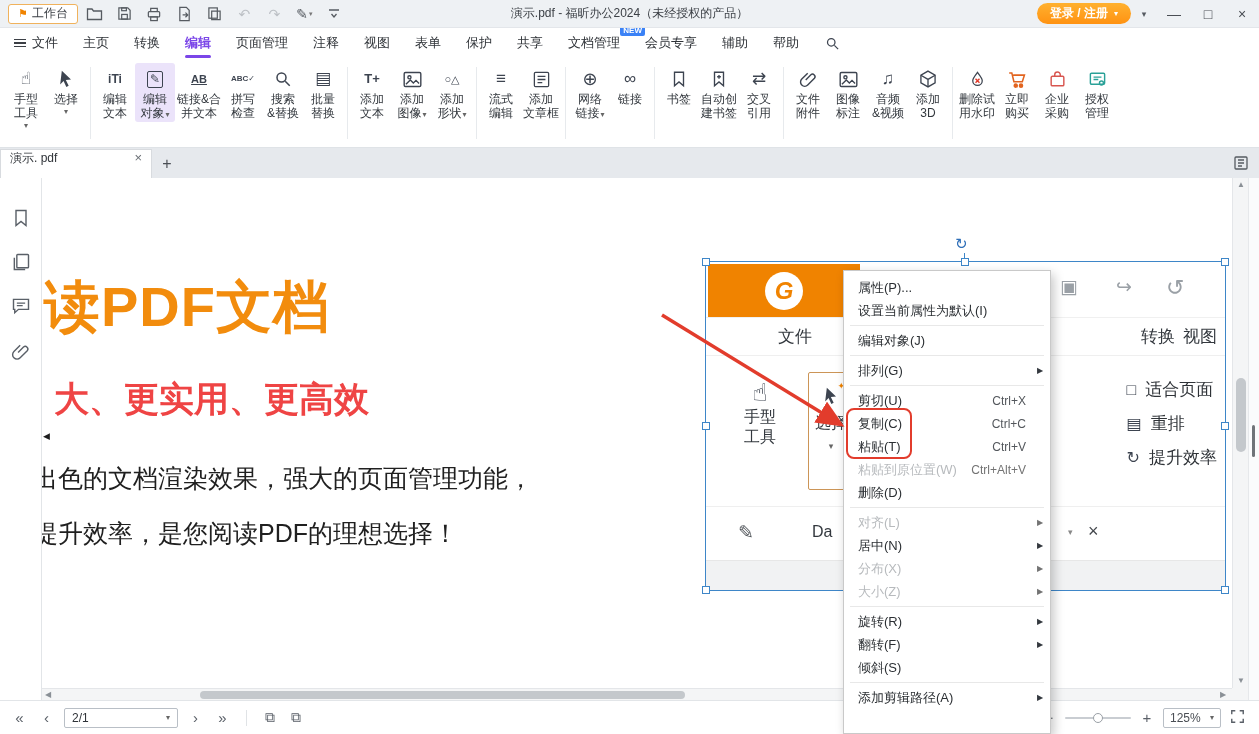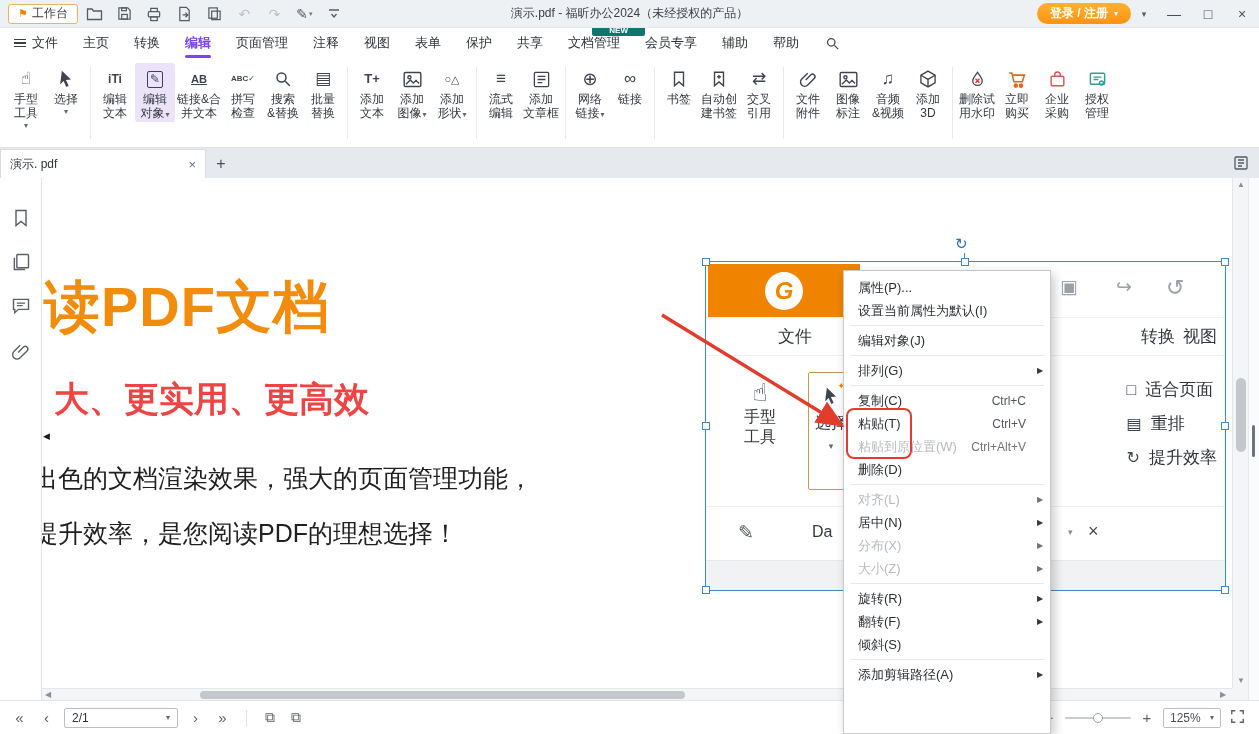--- a/index.html
+++ b/index.html
@@ -26,40 +26,40 @@
 .winbtn{width:34px;height:28px;display:flex;align-items:center;justify-content:center;font-size:14px;color:#4a4e54}
 
 
 #menubar{position:absolute;left:0;top:28px;width:1259px;height:30px;background:#fff;display:flex;
  align-items:center;font-size:13px;color:#2f3338;z-index:9}
 .mitem{margin-left:25px;position:relative;display:flex;align-items:center;gap:6px;height:30px;white-space:nowrap}
 .mitem.first{margin-left:14px}
 .mitem.active{color:#7b46e8;font-weight:bold}
 .mitem.active::after{content:"";position:absolute;left:50%;transform:translateX(-50%);bottom:0;width:26px;height:3px;background:#7b46e8;border-radius:2px}
 .hamb i{display:block;width:12px;height:1.6px;background:#3c4046;margin:2.1px 0}
-.badge{position:absolute;top:-2px;right:-25px;background:#0f766e;color:#fff;font-size:8px;font-weight:bold;
- padding:1px 17px;border-radius:2px;line-height:1}
+.badge{position:absolute;top:-2px;right:-25px;background:#3b82f6;color:#fff;font-size:8px;font-weight:bold;
+ padding:1px 3px;border-radius:2px;line-height:1}
 #menu-search{margin-left:26px;display:flex;align-items:center}
 
 
 #ribbon{position:absolute;left:0;top:58px;width:1259px;height:90px;background:#fff;border-bottom:1px solid #dfe3e7;
  display:flex;align-items:flex-start;padding:5px 0 0 6px;overflow:hidden;z-index:8}
 .rb{min-width:40px;padding:3px 2px 0;border-radius:3px;text-align:center;font-size:12px;line-height:14px;color:#33383e;flex:none}
 .rb.active{background:#ebe3fa}
 .rb-ic{height:26px;display:flex;align-items:center;justify-content:center;color:#3d4450;position:relative}
 .rb-caret{font-size:8px;color:#666;line-height:9px;margin-top:1px}
 .icaret{font-size:8px;color:#666;margin-left:1px}
 .rdiv{width:1px;height:72px;background:#e7eaed;margin:4px 4px 0;flex:none}
 .ticon{font-weight:bold;font-size:10px;font-style:normal}
 .gicon{font-size:17px}
 .boxed{border:1px solid #3d4450;border-radius:2px;padding:0 2px;font-size:12px;line-height:15px}
 
 
 #tabbar{position:absolute;left:0;top:148px;width:1259px;height:30px;background:#e6e9ed;display:flex;align-items:flex-end;z-index:7}
-#tab-active{width:206px;height:29px;background:#fff;display:flex;align-items:center;padding:0 9px;font-size:12px;
+#tab-active{width:152px;height:29px;background:#fff;display:flex;align-items:flex-start;padding:0 9px;font-size:12px;
  color:#2f3338;border:1px solid #d8dbdf;border-bottom:none}
 #tab-active .close{margin-left:auto;color:#6a6f75;font-size:13px}
 #tab-add{width:30px;height:29px;display:flex;align-items:center;justify-content:center;font-size:16px;color:#4a4e54}
 #tabbar-right{margin-left:auto;margin-right:10px;height:30px;display:flex;align-items:center;color:#565b61}
 
 
 #workspace{position:absolute;left:0;top:178px;width:1259px;height:522px;background:#7e8185}
 #sidebar{position:absolute;left:0;top:0;width:42px;height:522px;background:#fff;border-right:1px solid #e2e5e8}
 .sbi{position:absolute;left:11px;width:20px;height:20px;color:#5a6068}
 #collapse-arrow{position:absolute;left:43px;top:253px;color:#1c1c1c;font-size:9px;z-index:4}
@@ -702,20 +702,25 @@
       <span class="ar"></span>
     </div>
   <div class="cmdiv"></div>
   <div class="cmi">
       <span class="lab">排列(G)</span>
       <span class="sc"></span>
       <span class="ar">▶</span>
     </div>
   <div class="cmdiv"></div>
   <div class="cmi">
+      <span class="lab">剪切(U)</span>
+      <span class="sc">Ctrl+X</span>
+      <span class="ar"></span>
+    </div>
+  <div class="cmi">
       <span class="lab">复制(C)</span>
       <span class="sc">Ctrl+C</span>
       <span class="ar"></span>
     </div>
   <div class="cmi">
       <span class="lab">粘贴(T)</span>
       <span class="sc">Ctrl+V</span>
       <span class="ar"></span>
     </div>
   <div class="cmi dis">

